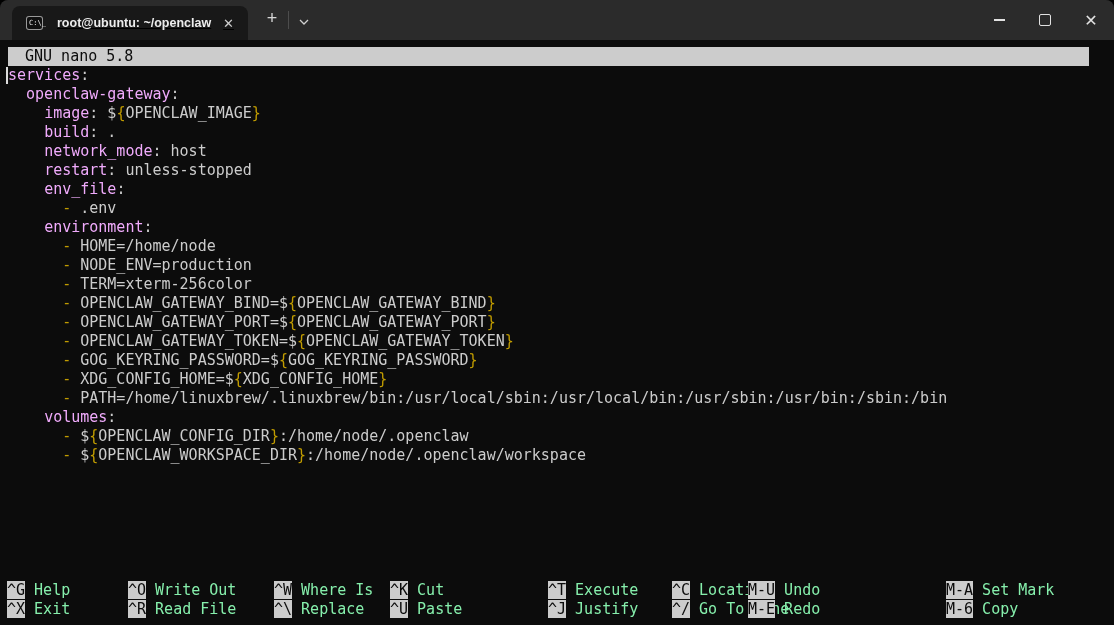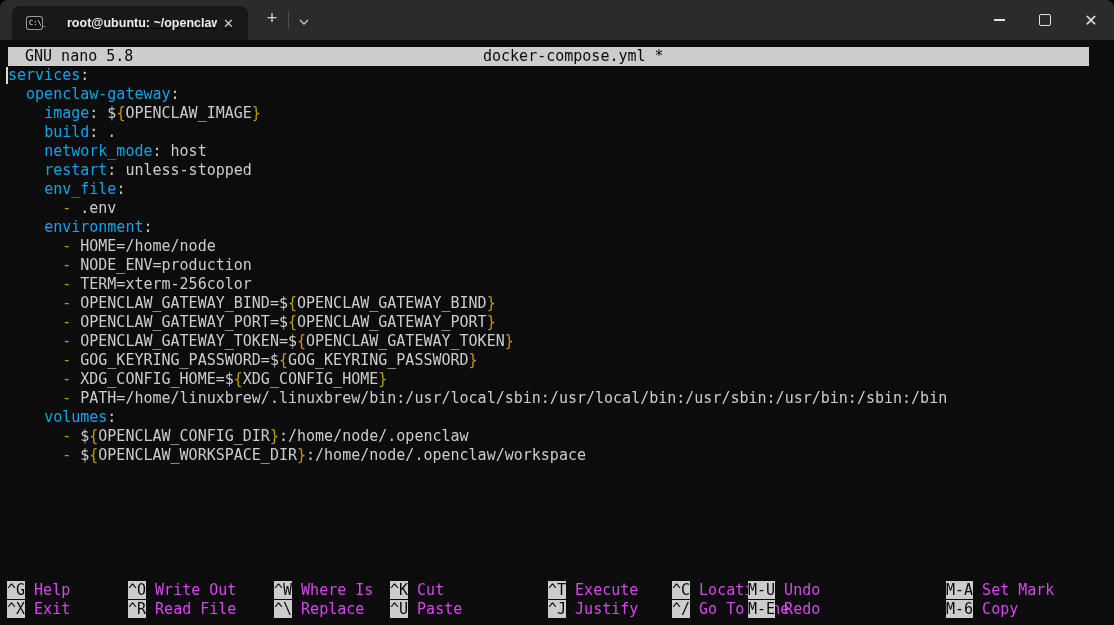--- a/index.html
+++ b/index.html
@@ -6,21 +6,21 @@
   .window{position:relative;width:1114px;height:625px;background:#0c0c0c;overflow:hidden;
           border-radius:8px 8px 0 0;font-family:"DejaVu Sans Mono",monospace;}
 
   
   .titlebar{position:absolute;left:0;top:0;width:1114px;height:40px;background:#2b2b2b;}
   .tab{position:absolute;left:12px;top:6px;width:236px;height:34px;background:#181818;
        border-radius:8px 8px 0 0;display:flex;align-items:center;box-sizing:border-box;padding:0 8px 0 14px;text-decoration:underline;}
   .tab-icon{width:17px;height:14px;background:#9a9a9a;border-radius:3px;position:relative;flex:0 0 auto;}
   .tab-icon .scr{position:absolute;left:1px;top:1px;right:1px;bottom:1px;background:#101010;border-radius:2px;
        color:#e8e8e8;font-size:7px;line-height:12px;padding-left:2px;font-family:"DejaVu Sans Mono",monospace;}
-  .tab-title{color:#ececec;font:600 12.5px "Liberation Sans",sans-serif;margin-left:24px;flex:1;
+  .tab-title{color:#ececec;font:600 12.5px "Liberation Sans",sans-serif;margin-left:14px;flex:1;
        white-space:nowrap;overflow:hidden;}
   .tab-close{color:#cfcfcf;font:13px "Liberation Sans",sans-serif;padding:2px 6px;}
   .newtab{position:absolute;left:260px;top:8px;color:#d6d6d6;font:300 18px "Liberation Sans",sans-serif;
        width:24px;text-align:center;}
   .tb-divider{position:absolute;left:288px;top:11px;width:1px;height:18px;background:#4d4d4d;}
   .dropdown{position:absolute;left:294px;top:13px;width:20px;text-align:center;}
   .wincontrols{position:absolute;right:0;top:0;height:40px;display:flex;}
   .wc{width:46px;height:40px;display:flex;align-items:center;justify-content:center;color:#e2e2e2;}
   .wc .min-glyph{display:block;width:11px;height:1.5px;background:#e2e2e2;}
   .wc .max-glyph{display:block;width:10px;height:10px;border:1.2px solid #e2e2e2;border-radius:2px;}
@@ -28,31 +28,31 @@
 
   
   .terminal{position:absolute;left:0;top:40px;width:1114px;height:585px;background:#0c0c0c;
             font-size:15px;line-height:19px;color:#cccccc;}
   .nano-header{position:absolute;left:8px;top:7px;width:1081px;height:19px;background:#cccccc;
             color:#0c0c0c;white-space:pre;}
   .nano-app{position:absolute;left:17px;top:0;}
   .nano-fname{position:absolute;left:475px;top:0;}
   #editor{position:absolute;left:8px;top:26px;white-space:pre;}
   .line{height:19px;}
-  .c-k{color:#0ea5e9;}
+  .c-k{color:#f0abfc;}
   .c-p{color:#cccccc;}
   .c-y{color:#c19c00;}
   .cursor{position:absolute;left:6px;top:27px;width:2px;height:17px;background:#dcdcdc;}
 
   
   .nano-footer{position:absolute;left:0;bottom:6px;width:1114px;height:38px;}
   .frow{position:relative;height:19px;white-space:pre;}
   .fcell{position:absolute;top:0;}
   .fkey{background:#cccccc;color:#0c0c0c;}
-  .flabel{color:#d946ef;}
+  .flabel{color:#86efac;}
   .fc0{left:7px;}  .fc1{left:128px;} .fc2{left:274px;} .fc3{left:390px;}
   .fc4{left:548px;} .fc5{left:672px;} .fc6{left:748px;text-align:center;} .fc7{left:918px;padding-left:28px;}
 </style>
 </head>
 <body>
 
 <div class="window">
 
   <div class="titlebar">
     <div class="tab">
@@ -76,21 +76,20 @@
       <span class="wc">
           <span class="max-glyph"></span>
         </span>
       <span class="wc close">✕</span>
     </div>
   </div>
 
   <div class="terminal">
     <div class="nano-header">
       <span class="nano-app">GNU nano 5.8</span>
-      <span class="nano-fname">docker-compose.yml *</span>
     </div>
     <div id="editor"><div class="line"><span class="c-k">services</span><span class="c-p">:</span></div><div class="line"><span class="c-p">  </span><span class="c-k">openclaw-gateway</span><span class="c-p">:</span></div><div class="line"><span class="c-p">    </span><span class="c-k">image</span><span class="c-p">: $</span><span class="c-y">{</span><span class="c-p">OPENCLAW_IMAGE</span><span class="c-y">}</span></div><div class="line"><span class="c-p">    </span><span class="c-k">build</span><span class="c-p">: .</span></div><div class="line"><span class="c-p">    </span><span class="c-k">network_mode</span><span class="c-p">: host</span></div><div class="line"><span class="c-p">    </span><span class="c-k">restart</span><span class="c-p">: unless-stopped</span></div><div class="line"><span class="c-p">    </span><span class="c-k">env_file</span><span class="c-p">:</span></div><div class="line"><span class="c-p">      </span><span class="c-y">-</span><span class="c-p"> .env</span></div><div class="line"><span class="c-p">    </span><span class="c-k">environment</span><span class="c-p">:</span></div><div class="line"><span class="c-p">      </span><span class="c-y">-</span><span class="c-p"> HOME=/home/node</span></div><div class="line"><span class="c-p">      </span><span class="c-y">-</span><span class="c-p"> NODE_ENV=production</span></div><div class="line"><span class="c-p">      </span><span class="c-y">-</span><span class="c-p"> TERM=xterm-256color</span></div><div class="line"><span class="c-p">      </span><span class="c-y">-</span><span class="c-p"> OPENCLAW_GATEWAY_BIND=$</span><span class="c-y">{</span><span class="c-p">OPENCLAW_GATEWAY_BIND</span><span class="c-y">}</span></div><div class="line"><span class="c-p">      </span><span class="c-y">-</span><span class="c-p"> OPENCLAW_GATEWAY_PORT=$</span><span class="c-y">{</span><span class="c-p">OPENCLAW_GATEWAY_PORT</span><span class="c-y">}</span></div><div class="line"><span class="c-p">      </span><span class="c-y">-</span><span class="c-p"> OPENCLAW_GATEWAY_TOKEN=$</span><span class="c-y">{</span><span class="c-p">OPENCLAW_GATEWAY_TOKEN</span><span class="c-y">}</span></div><div class="line"><span class="c-p">      </span><span class="c-y">-</span><span class="c-p"> GOG_KEYRING_PASSWORD=$</span><span class="c-y">{</span><span class="c-p">GOG_KEYRING_PASSWORD</span><span class="c-y">}</span></div><div class="line"><span class="c-p">      </span><span class="c-y">-</span><span class="c-p"> XDG_CONFIG_HOME=$</span><span class="c-y">{</span><span class="c-p">XDG_CONFIG_HOME</span><span class="c-y">}</span></div><div class="line"><span class="c-p">      </span><span class="c-y">-</span><span class="c-p"> PATH=/home/linuxbrew/.linuxbrew/bin:/usr/local/sbin:/usr/local/bin:/usr/sbin:/usr/bin:/sbin:/bin</span></div><div class="line"><span class="c-p">    </span><span class="c-k">volumes</span><span class="c-p">:</span></div><div class="line"><span class="c-p">      </span><span class="c-y">-</span><span class="c-p"> $</span><span class="c-y">{</span><span class="c-p">OPENCLAW_CONFIG_DIR</span><span class="c-y">}</span><span class="c-p">:/home/node/.openclaw</span></div><div class="line"><span class="c-p">      </span><span class="c-y">-</span><span class="c-p"> $</span><span class="c-y">{</span><span class="c-p">OPENCLAW_WORKSPACE_DIR</span><span class="c-y">}</span><span class="c-p">:/home/node/.openclaw/workspace</span></div></div>
     <div class="cursor"></div>
     <div class="nano-footer">
       <div class="frow" id="frow1"><span class="fcell fc0"><span class="fkey">^G</span><span class="flabel"> Help</span></span><span class="fcell fc1"><span class="fkey">^O</span><span class="flabel"> Write Out</span></span><span class="fcell fc2"><span class="fkey">^W</span><span class="flabel"> Where Is</span></span><span class="fcell fc3"><span class="fkey">^K</span><span class="flabel"> Cut</span></span><span class="fcell fc4"><span class="fkey">^T</span><span class="flabel"> Execute</span></span><span class="fcell fc5"><span class="fkey">^C</span><span class="flabel"> Location</span></span><span class="fcell fc6"><span class="fkey">M-U</span><span class="flabel"> Undo</span></span><span class="fcell fc7"><span class="fkey">M-A</span><span class="flabel"> Set Mark</span></span></div>
       <div class="frow" id="frow2"><span class="fcell fc0"><span class="fkey">^X</span><span class="flabel"> Exit</span></span><span class="fcell fc1"><span class="fkey">^R</span><span class="flabel"> Read File</span></span><span class="fcell fc2"><span class="fkey">^\</span><span class="flabel"> Replace</span></span><span class="fcell fc3"><span class="fkey">^U</span><span class="flabel"> Paste</span></span><span class="fcell fc4"><span class="fkey">^J</span><span class="flabel"> Justify</span></span><span class="fcell fc5"><span class="fkey">^/</span><span class="flabel"> Go To Line</span></span><span class="fcell fc6"><span class="fkey">M-E</span><span class="flabel"> Redo</span></span><span class="fcell fc7"><span class="fkey">M-6</span><span class="flabel"> Copy</span></span></div>
     </div>
   </div>
 
 </div>

